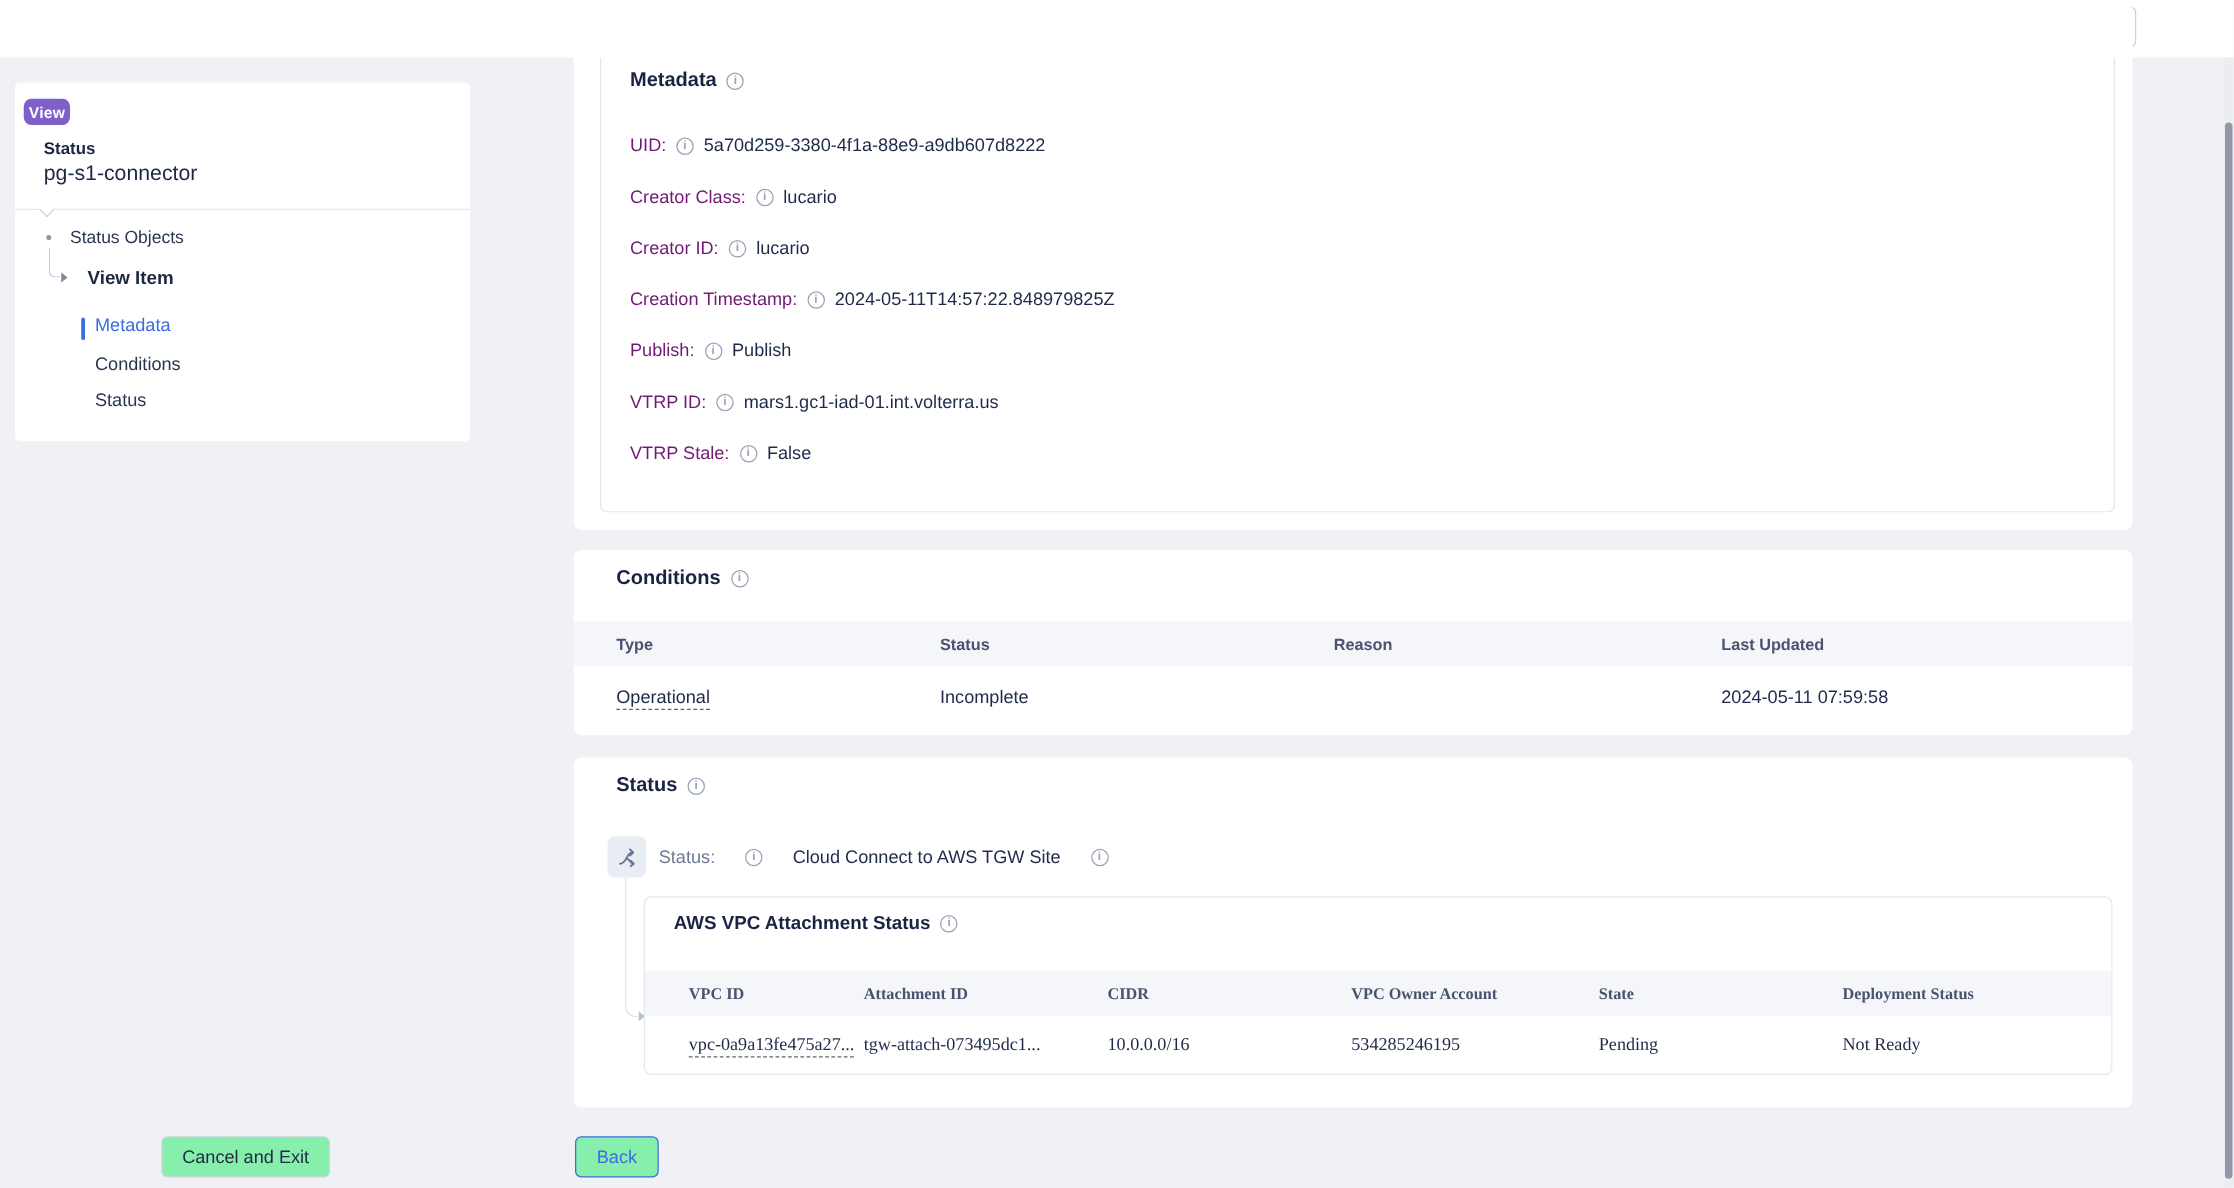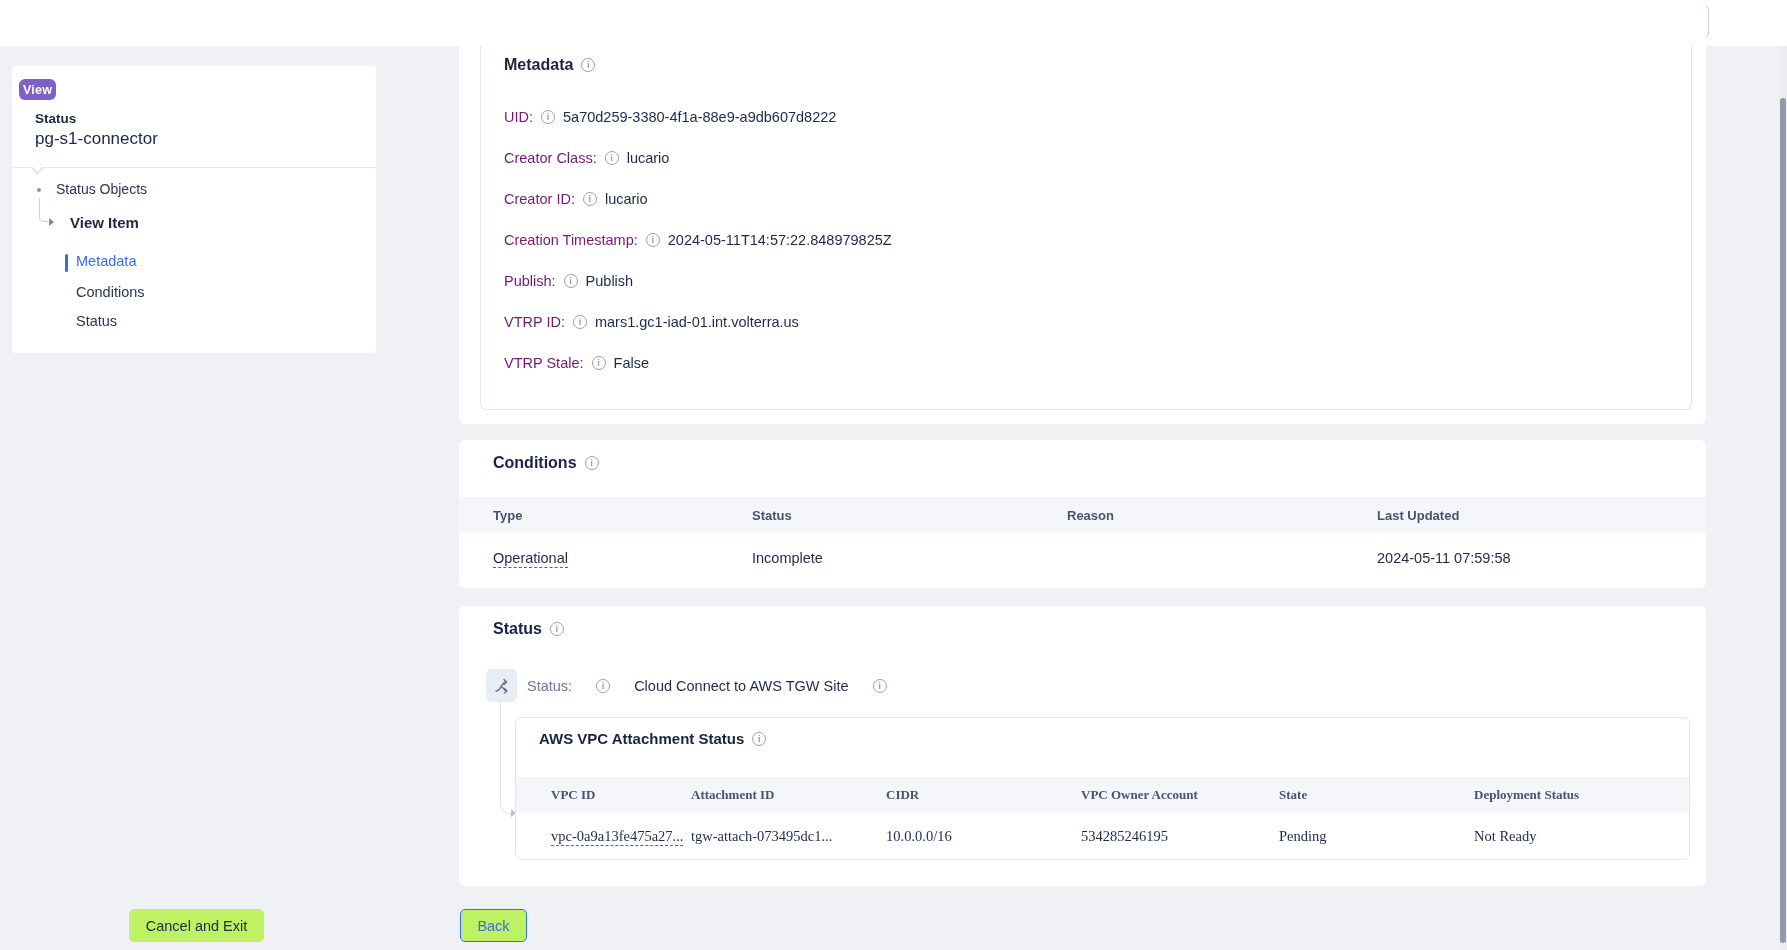--- a/index.html
+++ b/index.html
@@ -121,21 +121,21 @@
     border:1px solid #e3e8f0; border-radius:6px; background:#fff; overflow:hidden;
   }
   .vpc-title { position:absolute; left:23px; top:12px; font-size:15px; }
   .vpc-grid { grid-template-columns:175px 195px 195px 198px 195px 1fr;font-family:Liberation Serif, serif; }
   .vpc-grid > :first-child { padding-left:35px; }
   .vpc-head { top:59px; }
   .vpc-row  { top:95px; height:47px; }
 
   
   .btn {
-    position:absolute; height:33px; border-radius:5px; background:#bef264;
+    position:absolute; height:33px; border-radius:5px; background:#86efac;
     display:flex; align-items:center; justify-content:center; font-size:14.5px; cursor:pointer;
     font-family:"Liberation Sans",sans-serif;
   }
   .btn-cancel { left:129px; top:909px; width:135px; border:1px solid #ccd3df; color:#222c45; }
   .btn-back   { left:460px; top:909px; width:67px;  border:1px solid #3f6ae0; color:#3f6ae0; }
 </style>
 </head>
 <body>
 
 <div class="abs topbar">

